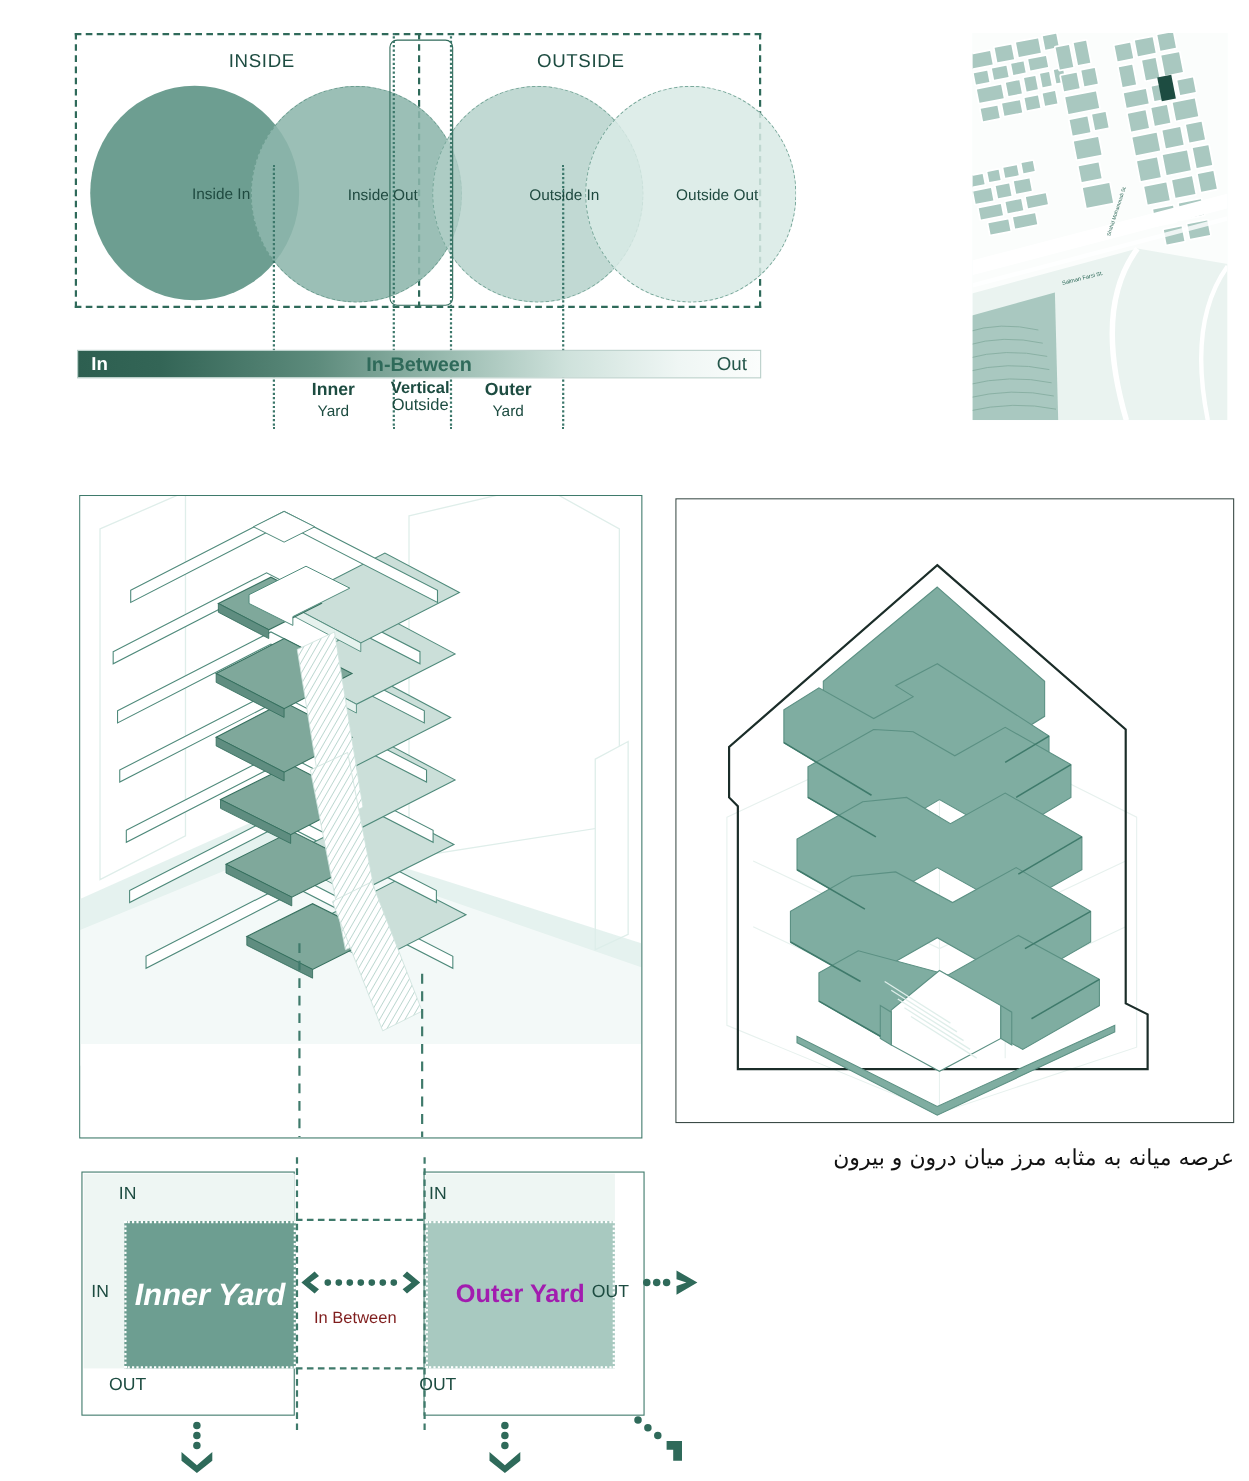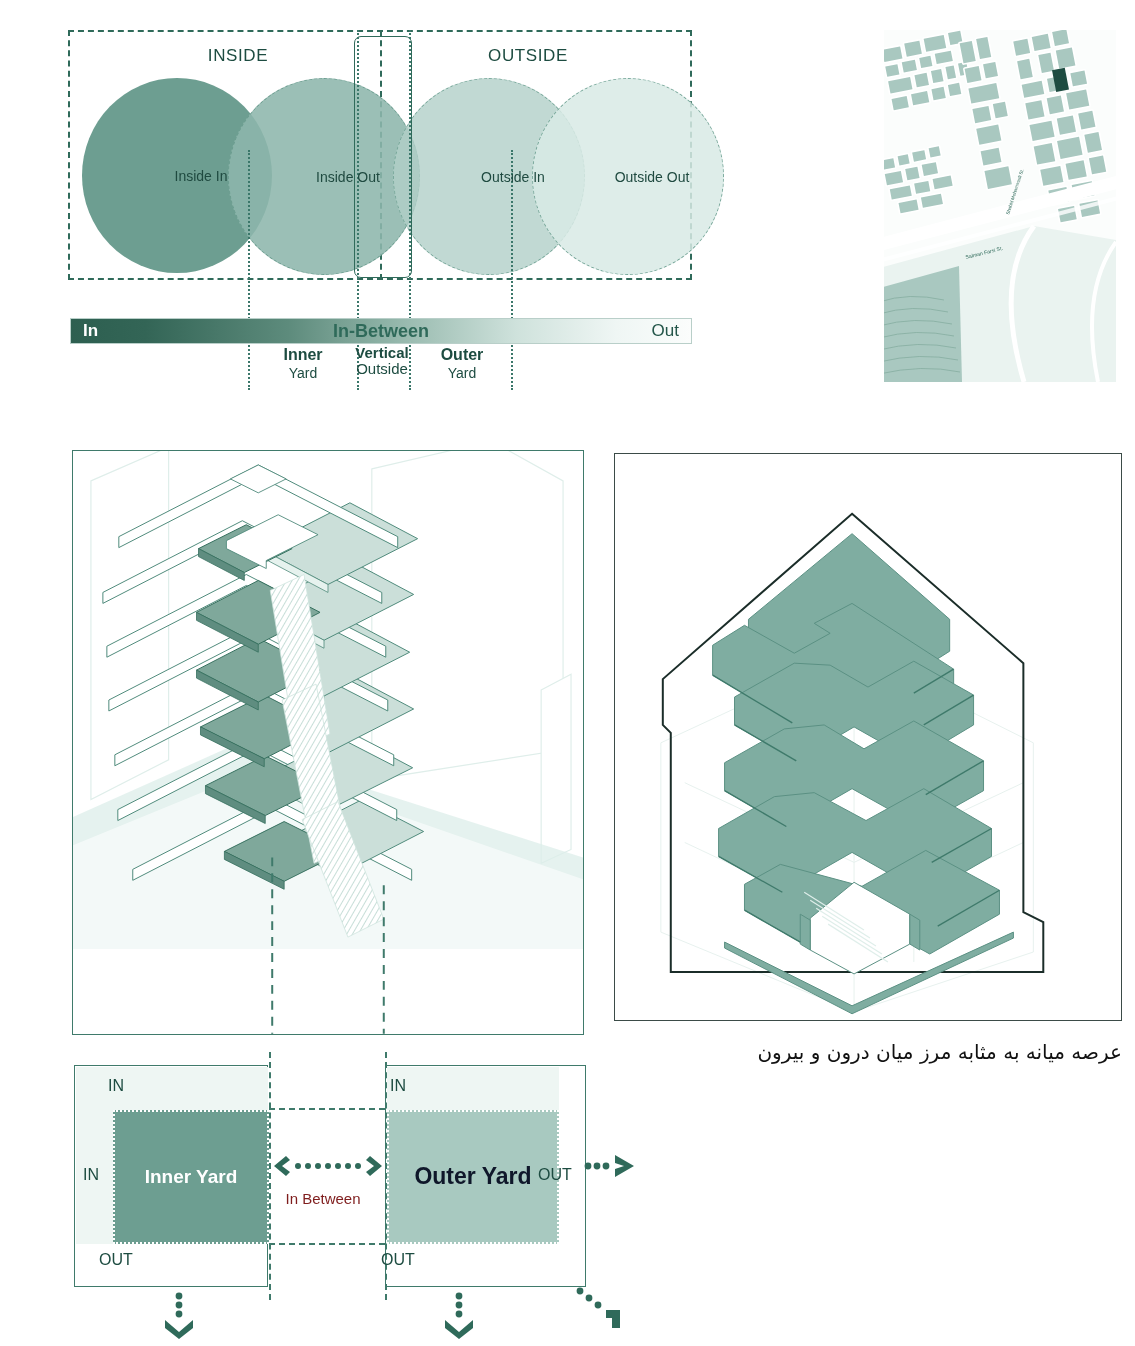--- a/index.html
+++ b/index.html
@@ -103,28 +103,28 @@
 
   .box-outline{position:absolute;border:1.5px solid #3f7a6b;box-sizing:border-box;}
   #inner-block{left:0;top:0;width:194px;height:222px;}
   #outer-block{left:311px;top:0;width:201px;height:222px;}
 
   #inner-band{position:absolute;left:1px;top:1px;width:192px;height:177px;background:#eef6f3;}
   #inner-yard{
     position:absolute;left:38px;top:44px;width:156px;height:134px;
     background:#6d9e91;border:2px dotted #ffffff;box-sizing:border-box;
     display:flex;align-items:center;justify-content:center;text-align:center;
-    color:#ffffff;font-size:19px;font-weight:bold;line-height:1.12;
+    color:#ffffff;font-size:28px;font-weight:bold;line-height:1.12;font-style:italic;
   }
   #outer-band{position:absolute;left:1px;top:1px;width:172px;height:44px;background:#eef6f3;}
   #outer-yard{
     position:absolute;left:1px;top:44px;width:172px;height:134px;
     background:#a8c9c0;border:2px dotted #ffffff;box-sizing:border-box;
     display:flex;align-items:center;justify-content:center;text-align:center;
-    color:#0f172a;font-size:23px;font-weight:bold;line-height:1.12;
+    color:#a21caf;font-size:23px;font-weight:bold;line-height:1.12;
   }
 
   .tag{position:absolute;font-size:16px;color:#1d4c41;text-align:center;}
   #tag-in-top-left   {left:38px;  top:1077px;width:156px;}
   #tag-in-left       {left:74px;  top:1166px;width:34px;}
   #tag-out-bottom-left{left:38px; top:1251px;width:156px;}
   #tag-in-top-right  {left:312px; top:1077px;width:172px;}
   #tag-out-bottom-right{left:312px;top:1251px;width:172px;}
   #tag-out-right     {left:538px; top:1166px;width:42px;text-align:left;}
 

